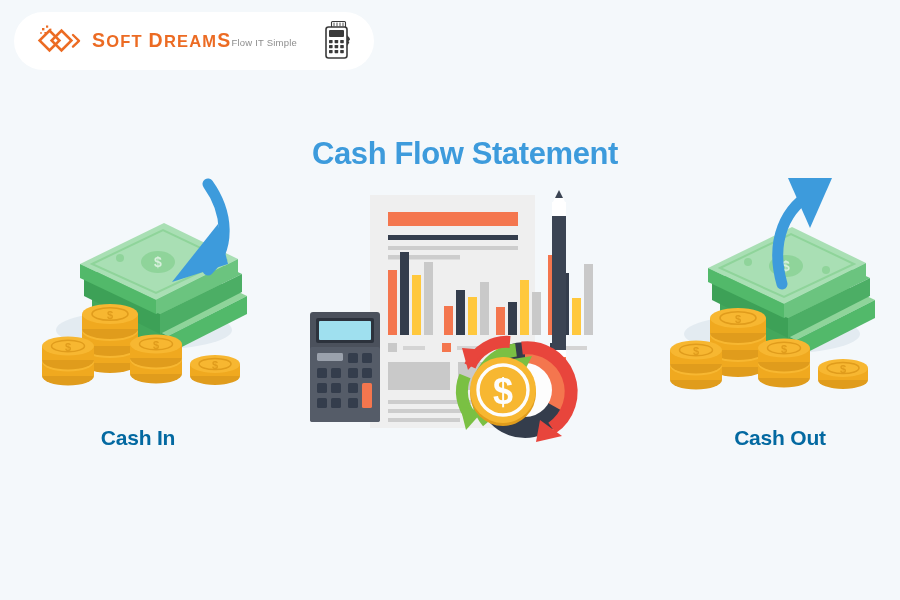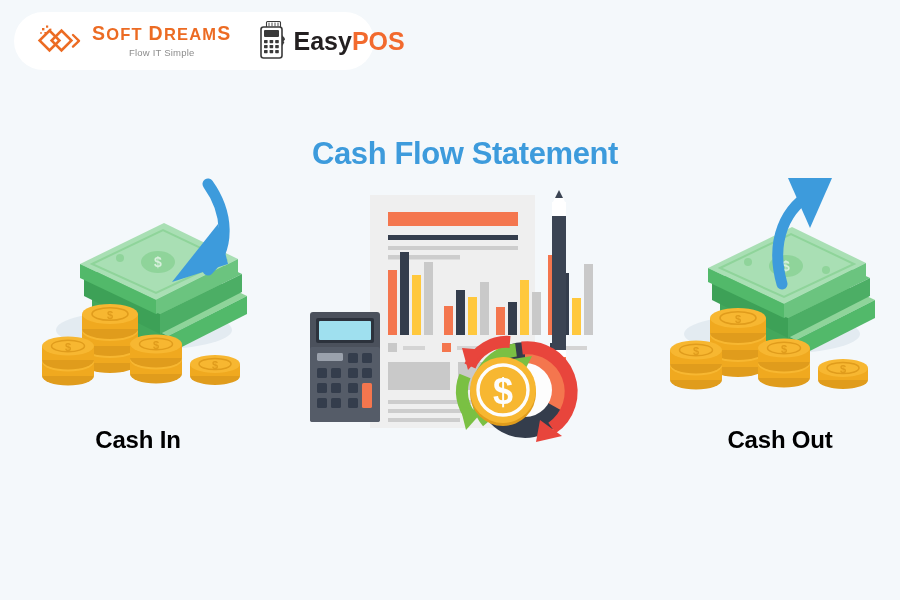--- a/index.html
+++ b/index.html
@@ -36,21 +36,21 @@
   }
   .sd-mark {
     width: 50px;
     height: 34px;
     position: relative;
     flex: none;
   }
   .sd-wordwrap {
     margin-left: 6px;
     display: flex;
-    flex-direction: column;
+    flex-direction: row;
     align-items: center;
   }
   .sd-word {
     font-size: 16.5px;
     font-weight: bold;
     color: #ec6b23;
     letter-spacing: 1.2px;
     line-height: 1;
     white-space: nowrap;
   }
@@ -90,23 +90,23 @@
     letter-spacing: -0.4px;
     padding-left: 15px;
   }
 
   
   .caption {
     position: absolute;
     top: 426px;
     width: 260px;
     text-align: center;
-    font-size: 24px;
+    font-size: 21px;
     font-weight: bold;
-    color: #000000;
+    color: #0369a1;
     letter-spacing: -0.2px;
   }
   .caption.left  { left: 8px; }
   .caption.right { left: 650px; }
 
   
   .illus { position: absolute; }
   .illus-left   { left: 32px;  top: 178px; width: 240px; height: 240px; }
   .illus-center { left: 300px; top: 190px; width: 300px; height: 250px; }
   .illus-right  { left: 660px; top: 172px; width: 240px; height: 245px; }
@@ -161,21 +161,20 @@
           <rect x="11.6" y="24" width="3.6" height="3.2" rx="0.6"></rect>
           <rect x="17.2" y="24" width="3.6" height="3.2" rx="0.6"></rect>
           <rect x="6" y="29" width="3.6" height="3.2" rx="0.6"></rect>
           <rect x="11.6" y="29" width="3.6" height="3.2" rx="0.6"></rect>
           <rect x="17.2" y="29" width="3.6" height="3.2" rx="0.6"></rect>
         </g>
         <path d="M24 14 q6 5 0 11 z" fill="#3a3a3a"></path>
         <text x="25.5" y="24" font-family="'Liberation Sans',sans-serif" font-size="8" font-weight="bold" fill="#ffffff">$</text>
       </svg>
     </div>
-    <div class="ep-word"><span class="ep-easy">Easy</span><span class="ep-pos">POS</span></div>
   </div>
 </div>
 
 <div class="page-title">Cash Flow Statement</div>
 
 <div class="illus illus-left">
   <svg width="240" height="240" viewBox="0 0 240 240">
 
     <ellipse cx="112" cy="152" rx="88" ry="20" fill="#e3ebf1"></ellipse>
 

